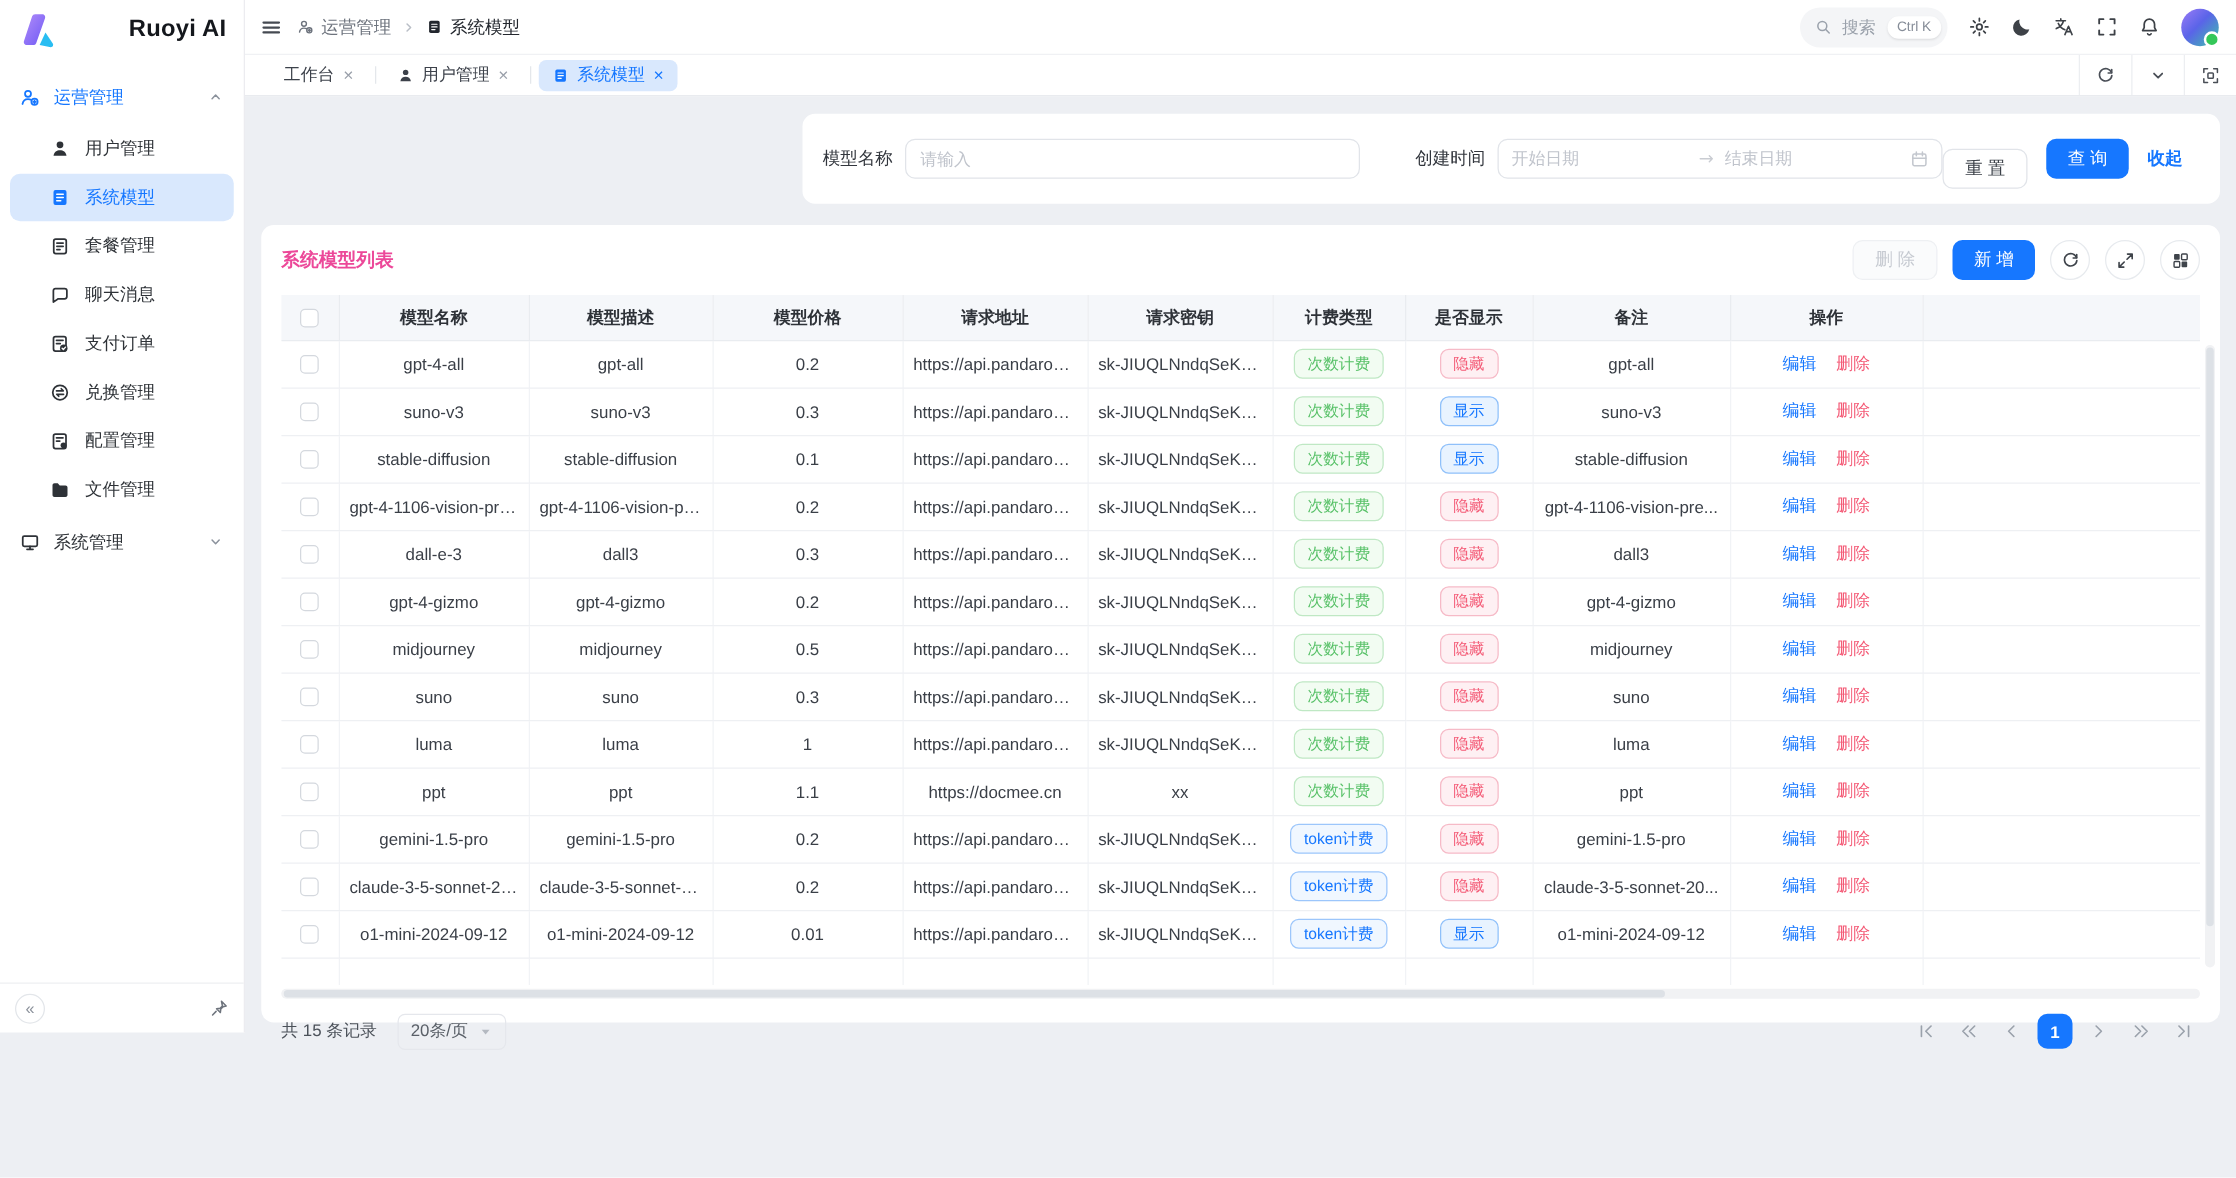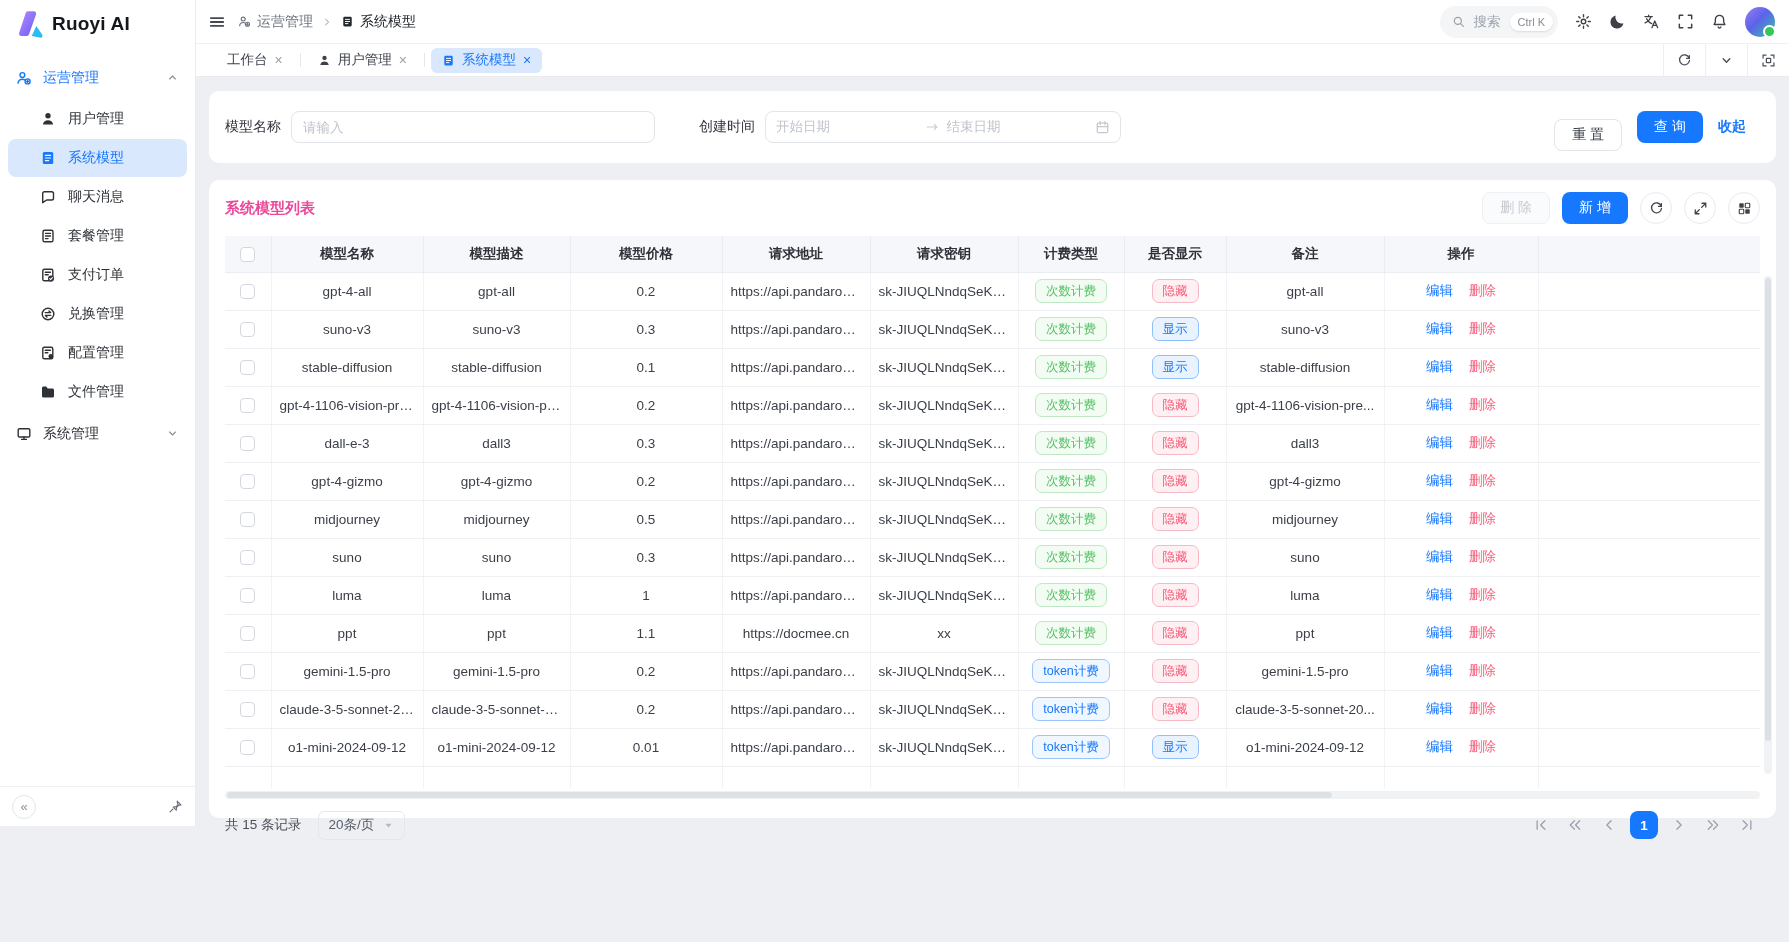--- a/index.html
+++ b/index.html
@@ -2,21 +2,21 @@
 <html><head>
 <meta charset="utf-8">
 <title>Ruoyi AI</title>
 <style>
   html,body{margin:0;padding:0;}
   body{width:1789px;height:942px;background:#edeff3;font-family:"Liberation Sans",sans-serif;overflow:hidden;position:relative;-webkit-font-smoothing:antialiased;}
   *{box-sizing:border-box;}
   .app{display:flex;height:826px;width:1789px;background:#edeff3;}
   
   .sidebar{width:196px;background:#fff;border-right:1px solid #ececf0;display:flex;flex-direction:column;}
-  .logo-row{display:flex;align-items:center;gap:5px;height:48px;padding:0 14px;flex:0 0 auto;}
+  .logo-row{display:flex;align-items:center;gap:25px;height:48px;padding:0 14px;flex:0 0 auto;justify-content:space-between;}
   .logo-text{font-size:19px;font-weight:bold;color:#14171c;letter-spacing:.2px;}
   .menu{flex:1;padding:8px 0 0;overflow:hidden;}
   .m-group{display:flex;align-items:center;gap:11px;height:43px;padding:0 16px;font-size:14px;color:#2e3237;cursor:pointer;}
   .m-group.active{color:#1677ff;}
   .m-group .lbl{flex:1;}
   .m-child{display:flex;align-items:center;gap:12px;height:38px;margin:1px 8px;padding:0 10px 0 32px;font-size:14px;color:#2e3237;border-radius:8px;cursor:pointer;}
   .m-child.selected{background:#d9e8fd;color:#1677ff;}
   .chev{color:#8b929c;margin-left:auto;}
   .icn{display:inline-flex;width:16px;height:16px;flex:0 0 auto;}
   .icn svg{width:100%;height:100%;}
@@ -43,21 +43,21 @@
   .tabs{display:flex;align-items:center;flex:1;min-width:0;}
   .tab{display:flex;align-items:center;gap:7px;height:25px;padding:0 11px;border-radius:6px;font-size:13.5px;color:#3c414a;margin:0 6px;cursor:pointer;white-space:nowrap;justify-content:center;}
   .tab.active{background:#d9e8fd;color:#1677ff;}
   .tab .x{color:#9aa0aa;font-size:14px;line-height:1;}
   .tab.active .x{color:#1677ff;}
   .tab-sep{width:1px;height:14px;background:#e4e7eb;flex:0 0 auto;}
   .tab-right{display:flex;align-items:stretch;}
   .tab-right .seg{display:flex;align-items:center;padding:0 13px;border-left:1px solid #eceef1;color:#4a4f57;cursor:pointer;}
   .tab-right .seg .icn{width:15px;height:15px;}
   
-  .content{flex:1;padding:14px 13px 8px;display:flex;flex-direction:column;min-height:0;}
+  .content{flex:1;padding:14px 13px 8px;display:flex;flex-direction:column;min-height:0;align-items:flex-end;}
   .filter-card{background:#fff;border-radius:10px;padding:12px 16px;display:flex;align-items:center;margin-bottom:17px;flex:0 0 auto;}
   .f-label{font-size:14px;color:#32363d;margin-right:10px;white-space:nowrap;}
   .f-input{width:364px;height:32px;border:1px solid #e1e4e9;border-radius:8px;padding:0 11px;font-size:13.5px;color:#333;background:#fff;outline:none;font-family:inherit;}
   .f-input::placeholder{color:#c0c4cc;}
   .f-gap{width:44px;flex:0 0 auto;}
   .f-date{width:356px;height:32px;border:1px solid #e1e4e9;border-radius:8px;display:flex;align-items:center;gap:8px;padding:0 10px;color:#c0c4cc;font-size:13.5px;cursor:pointer;}
   .f-date .ph{flex:1;}
   .f-date .mid{color:#c9ccd2;width:14px;height:14px;display:inline-flex;}
   .f-date .cal{color:#c3c7ce;width:15px;height:15px;display:inline-flex;}
   .f-actions{margin-left:auto;display:flex;align-items:center;gap:15px;}
@@ -154,33 +154,33 @@
             <svg viewBox="0 0 16 16">
               <rect x="2.8" y="2" width="10.4" height="12" rx="1.6" fill="currentColor"></rect>
               <path d="M5.4 5.4h5.2M5.4 8h5.2M5.4 10.6h3.2" stroke="#fff" stroke-width="1.2" stroke-linecap="round" fill="none"></path>
             </svg>
           </span>
           <span class="lbl">系统模型</span>
         </div>
         <div class="m-child">
           <span class="icn">
             <svg viewBox="0 0 16 16" fill="none" stroke="currentColor" stroke-linecap="round" stroke-linejoin="round" stroke-width="1.4">
-              <path d="M4.3 2.8h7.4c1 0 1.8.8 1.8 1.8v4.6c0 1-.8 1.8-1.8 1.8H6.6l-3.9 2.7V4.6c0-1 .8-1.8 1.6-1.8z"></path>
-            </svg>
-          </span>
-          <span class="lbl">聊天消息</span>
-        </div>
-        <div class="m-child">
-          <span class="icn">
-            <svg viewBox="0 0 16 16" fill="none" stroke="currentColor" stroke-linecap="round" stroke-linejoin="round" stroke-width="1.4">
               <rect x="3" y="2.2" width="10" height="11.6" rx="1.6"></rect>
               <path d="M5.5 5.4h5M5.5 8h5M5.5 10.6h2.5"></path>
             </svg>
           </span>
           <span class="lbl">套餐管理</span>
+        </div>
+        <div class="m-child">
+          <span class="icn">
+            <svg viewBox="0 0 16 16" fill="none" stroke="currentColor" stroke-linecap="round" stroke-linejoin="round" stroke-width="1.4">
+              <path d="M4.3 2.8h7.4c1 0 1.8.8 1.8 1.8v4.6c0 1-.8 1.8-1.8 1.8H6.6l-3.9 2.7V4.6c0-1 .8-1.8 1.6-1.8z"></path>
+            </svg>
+          </span>
+          <span class="lbl">聊天消息</span>
         </div>
         <div class="m-child">
           <span class="icn">
             <svg viewBox="0 0 16 16" fill="none" stroke="currentColor" stroke-linecap="round" stroke-linejoin="round" stroke-width="1.4">
               <rect x="2.8" y="2.2" width="10" height="11.6" rx="1.6"></rect>
               <path d="M5.2 5.2h5.2M5.2 7.8h3"></path>
               <circle cx="11" cy="11.6" r="3" fill="currentColor" stroke="none"></circle>
               <path d="M9.7 11.6l1 1 1.7-1.9" stroke="#fff" stroke-width="1.1"></path>
             </svg>
           </span>

